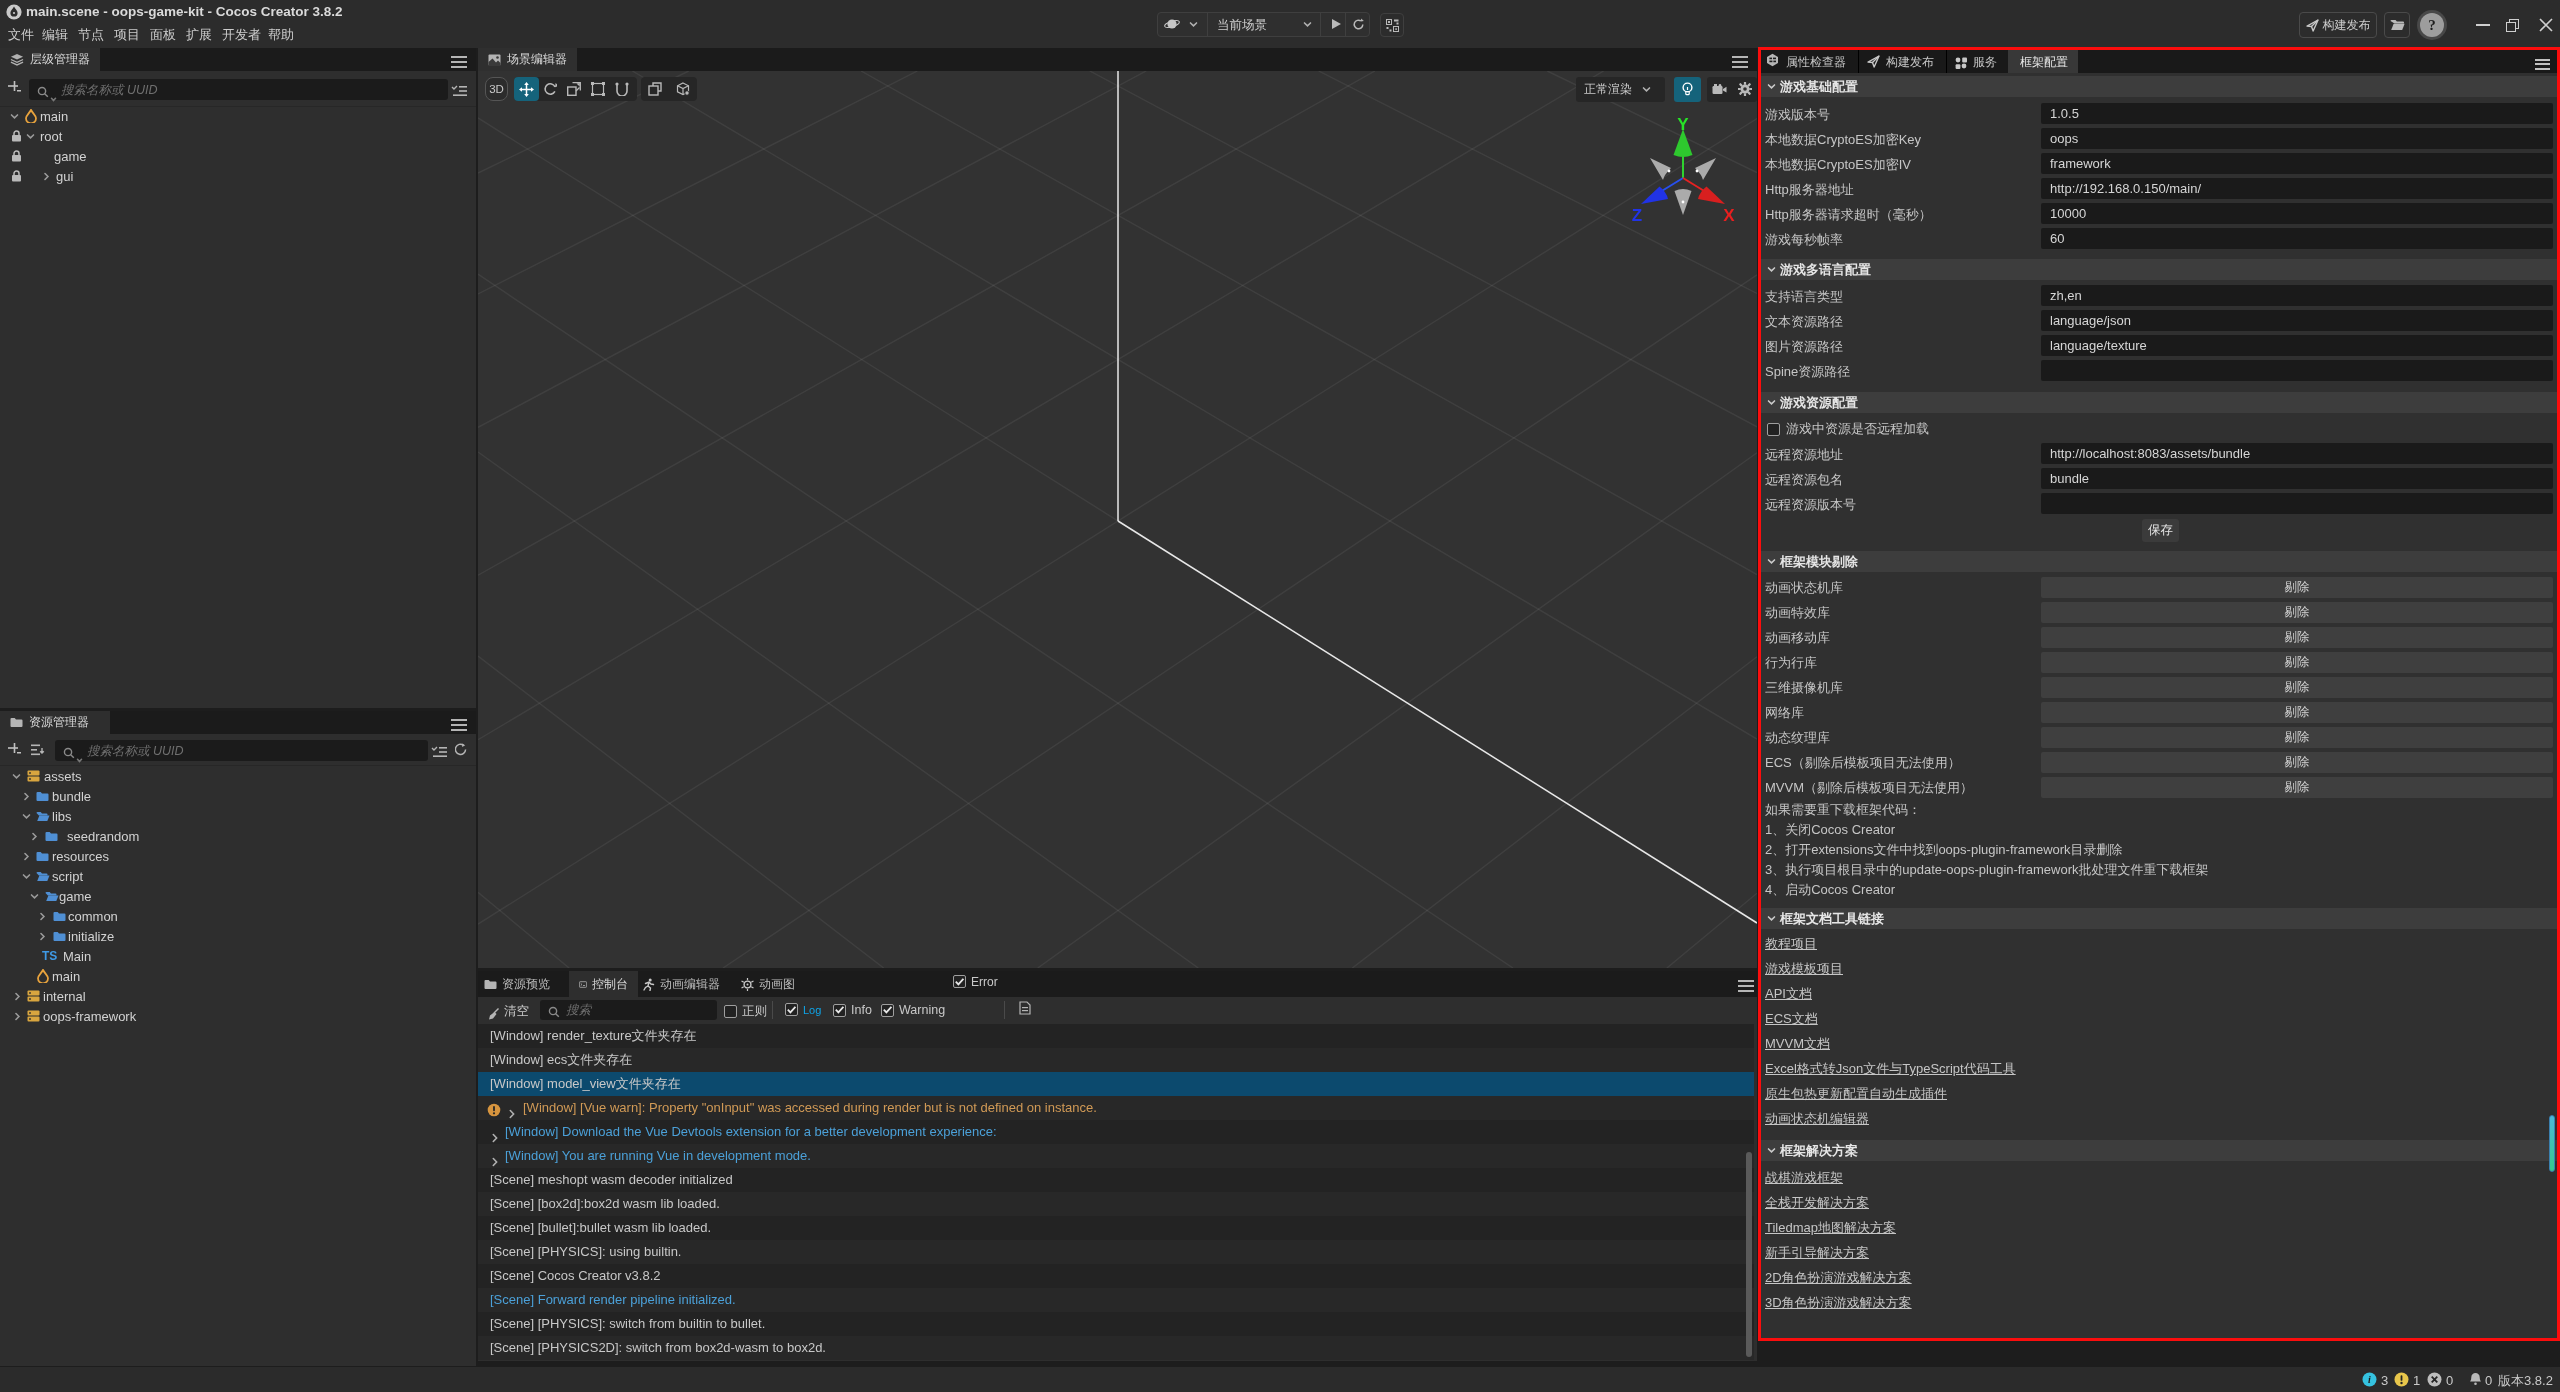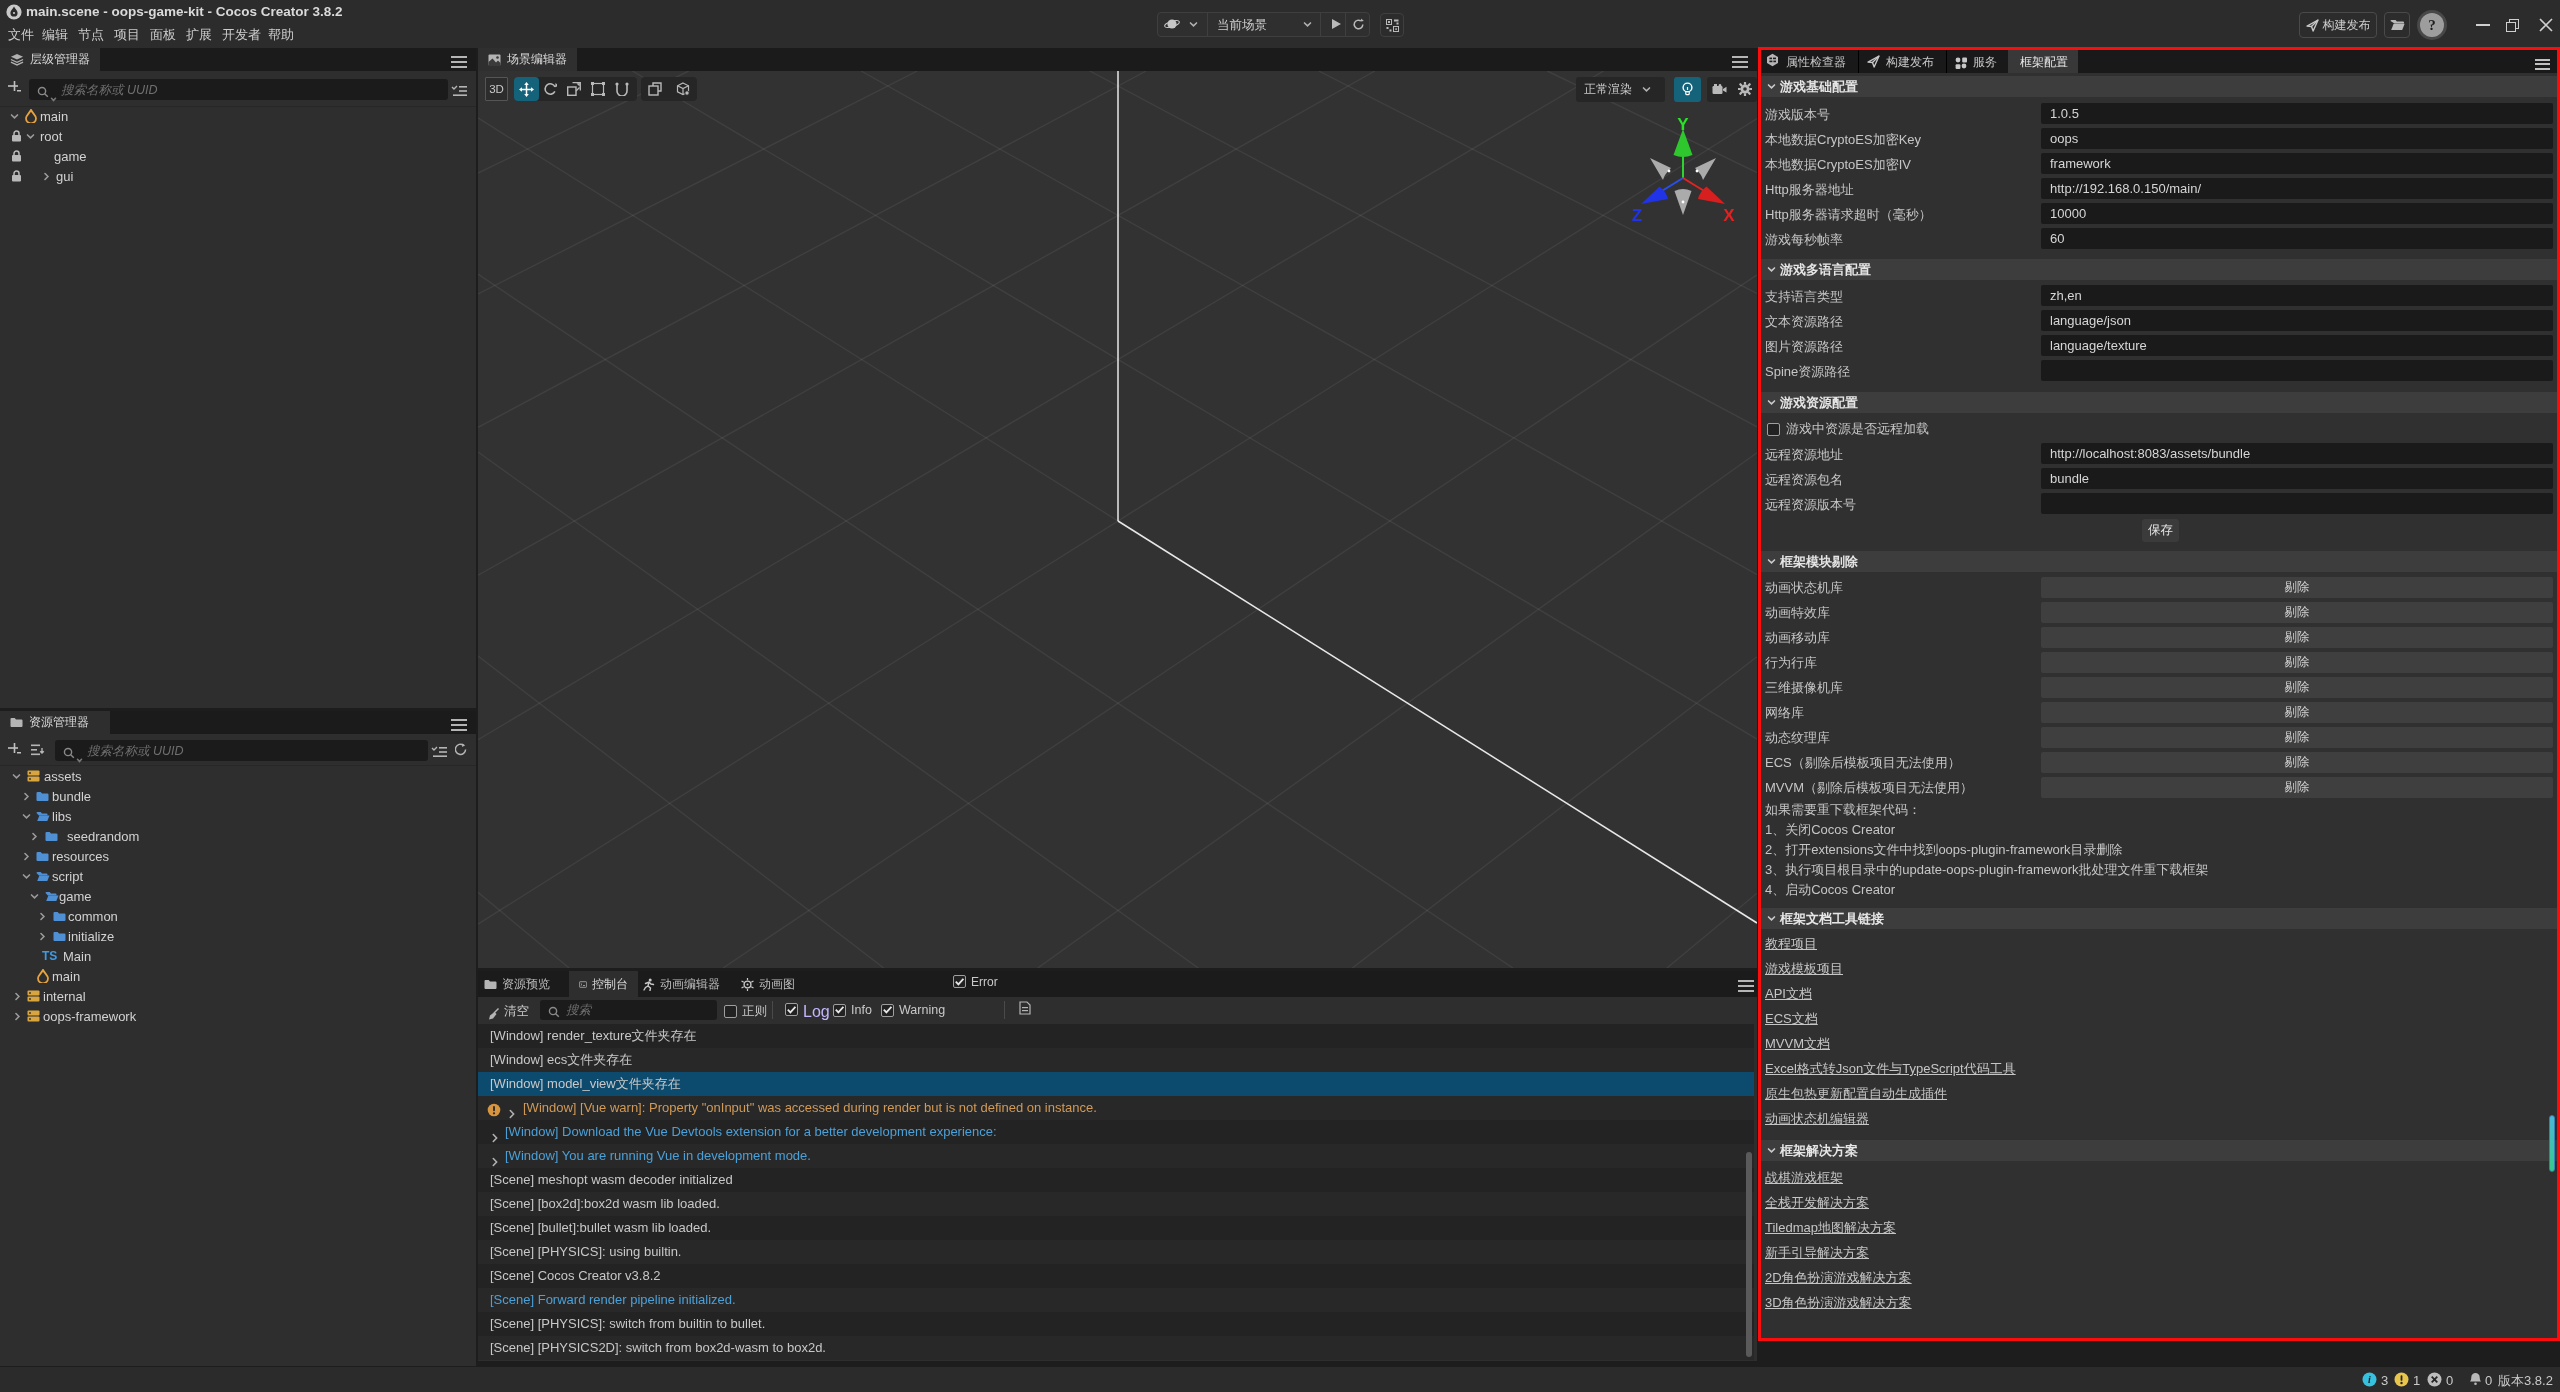--- a/index.html
+++ b/index.html
@@ -444,21 +444,21 @@
 <path d="M55 97 L46.5 73 Q55 69 63.5 73 Z" fill="#ababab"></path>
 <circle cx="41" cy="53" r="1.4" fill="#fff"></circle>
 <circle cx="69" cy="53" r="1.4" fill="#fff"></circle>
 <circle cx="55" cy="84" r="1.4" fill="#fff"></circle>
 <text x="55" y="12" font-size="17" font-weight="bold" fill="#27e427" text-anchor="middle" font-family="Liberation Sans">Y</text>
 <text x="9" y="103" font-size="17" font-weight="bold" fill="#2133e6" text-anchor="middle" font-family="Liberation Sans">Z</text>
 <text x="101" y="103" font-size="17" font-weight="bold" fill="#e81f1f" text-anchor="middle" font-family="Liberation Sans">X</text>
 </g>
     </svg>
 </div>
-<div class="abs" style="left:485px;top:77px;width:23px;height:24px;border:1px solid #555;border-radius:1px;background:#2c2c2c;color:#c9c9c9;font-size:11.5px;display:flex;align-items:center;justify-content:center">3D</div>
+<div class="abs" style="left:485px;top:77px;width:23px;height:24px;border:1px solid #555;border-radius:8px;background:#2c2c2c;color:#c9c9c9;font-size:11.5px;display:flex;align-items:center;justify-content:center">3D</div>
 <div class="toolgrp" style="left:514px;top:77px;width:123px;height:24px"></div>
 <div class="abs icbtn" style="left:514px;top:77px;width:25px;height:24px;background:#15637b;border-radius:4px">
     <svg width="15" height="15" viewBox="0 0 15 15" style="">
       <path d="M7.5 0 l2.3 3 h-4.6 Z M7.5 15 l2.3 -3 h-4.6 Z M0 7.5 l3 -2.3 v4.6 Z M15 7.5 l-3 -2.3 v4.6 Z" fill="#fff"></path>
       <rect x="6.75" y="3" width="1.5" height="9" fill="#fff"></rect>
       <rect x="3" y="6.75" width="9" height="1.5" fill="#fff"></rect>
     </svg>
   </div>
 <div class="abs icbtn" style="left:543px;top:82px">
     <svg width="14" height="14" viewBox="0 0 14 14" style="">
@@ -572,21 +572,21 @@
       <path d="M7.5 5 L9.5 7 L6 11.5 L2 12.5 L3 8.5 Z" fill="#b5b5b5"></path>
     </svg>清空</div>
 <div class="abs" style="left:540px;top:1000px;width:177px;height:20px;background:#1b1b1b;border-radius:3px"></div>
 <div class="abs" style="left:548px;top:1004px"><svg width="12" height="12" viewBox="0 0 12 12" style="">
       <circle cx="5.04" cy="5.04" r="3.5999999999999996" stroke="#8a8a8a" stroke-width="1.4" fill="none"></circle>
       <path d="M7.4399999999999995 7.4399999999999995 L10.8 10.8" stroke="#8a8a8a" stroke-width="1.4"></path>
     </svg></div>
 <div class="txt" style="left:566px;top:1000px;font-style:italic;color:#6f6f6f;font-size:12.5px">搜索</div>
 <div class="abs" style="left:724px;top:1003px;display:flex;align-items:center;gap:5px;color:#c9c9c9;font-size:12.5px"><span class="cb"></span>正则</div>
 <div class="abs" style="left:772px;top:1001px;width:1px;height:18px;background:#4a4a4a"></div>
-<div class="abs" style="left:785px;top:1003px;display:flex;align-items:flex-start;gap:5px;color:#c4b5fd;font-size:16px"><span class="cb">
+<div class="abs" style="left:785px;top:1003px;display:flex;align-items:center;gap:5px;color:#0ea5e9;font-size:11px"><span class="cb">
       <svg width="9" height="8" viewBox="0 0 9 8" style="">
         <path d="M0.8 3.6 l2.6 2.8 L8.4 0.8" stroke="#e8e8e8" stroke-width="1.8" fill="none"></path>
       </svg>
     </span>Log</div>
 <div class="abs" style="left:833px;top:1003px;display:flex;align-items:center;gap:5px;color:#c9c9c9;font-size:12.5px"><span class="cb">
       <svg width="9" height="8" viewBox="0 0 9 8" style="">
         <path d="M0.8 3.6 l2.6 2.8 L8.4 0.8" stroke="#e8e8e8" stroke-width="1.8" fill="none"></path>
       </svg>
     </span>Info</div>
 <div class="abs" style="left:881px;top:1003px;display:flex;align-items:center;gap:5px;color:#c9c9c9;font-size:12.5px"><span class="cb">

